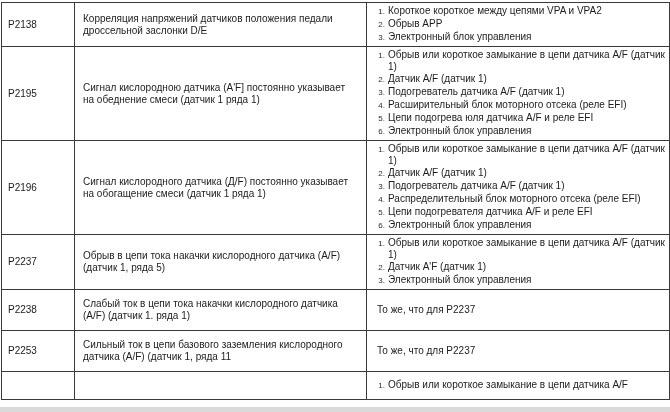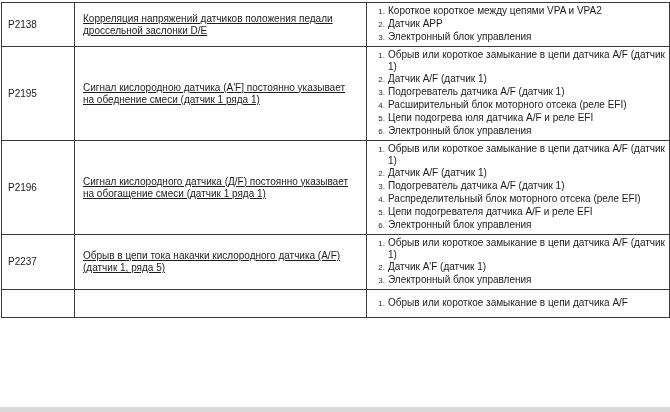--- a/index.html
+++ b/index.html
@@ -47,21 +47,20 @@
   tbody tr:nth-child(5) { height: 28px; }
   tbody tr:nth-child(6) { height: 28px; }
   tbody tr:nth-child(7) { height: 28px; }
   tbody tr:nth-child(8) { height: 28px; }
   tbody tr:nth-child(9) { height: 41px; }
   td.code {
     padding: 1px 3px 1px 6px;
   }
   td.desc {
     padding: 8px 8px;
-    text-decoration: underline;
   }
   td.causes {
     padding: 2px 4px 2px 7px;
   }
   .li {
     display: flex;
     align-items: baseline;
   }
   .li .num {
     flex: 0 0 11px;
@@ -101,21 +100,21 @@
           <tr>
     <td class="code"><span>P2138</span></td>
     <td class="desc"><span>Корреляция напряжений датчиков положения педали дроссельной заслонки D/E</span></td>
     <td class="causes">
               <div class="li">
                 <span class="num">1.</span>
                 <span class="txt">Короткое короткое между цепями VPA и VPA2</span>
               </div>
               <div class="li">
                 <span class="num">2.</span>
-                <span class="txt">Датчик APP</span>
+                <span class="txt">Обрыв APP</span>
               </div>
               <div class="li">
                 <span class="num">3.</span>
                 <span class="txt">Электронный блок управления</span>
               </div>
             </td>
   </tr>
           <tr>
     <td class="code"><span>P2195</span></td>
     <td class="desc"><span>Сигнал кислородною датчика (А'F] постоянно указывает на обеднение смеси (датчик 1 ряда 1)</span></td>
@@ -185,20 +184,34 @@
                 <span class="txt">Обрыв или короткое замыкание в цепи датчика A/F (датчик 1)</span>
               </div>
               <div class="li">
                 <span class="num">2.</span>
                 <span class="txt">Датчик А'F (датчик 1)</span>
               </div>
               <div class="li">
                 <span class="num">3.</span>
                 <span class="txt">Электронный блок управления</span>
               </div>
+            </td>
+  </tr>
+          <tr>
+    <td class="code"><span>P2238</span></td>
+    <td class="desc"><span>Слабый ток в цепи тока накачки кислородного датчика (A/F) (датчик 1. ряда 1)</span></td>
+    <td class="causes">
+              <div class="same">То же, что для P2237</div>
+            </td>
+  </tr>
+          <tr>
+    <td class="code"><span>P2253</span></td>
+    <td class="desc"><span>Сильный ток в цепи базового заземления кислородного датчика (A/F) (датчик 1, ряда 11</span></td>
+    <td class="causes">
+              <div class="same">То же, что для P2237</div>
             </td>
   </tr>
           <tr>
     <td class="code"></td>
     <td class="desc"></td>
     <td class="causes">
               <div class="li">
                 <span class="num">1.</span>
                 <span class="txt">Обрыв или короткое замыкание в цепи датчика A/F</span>
               </div>

